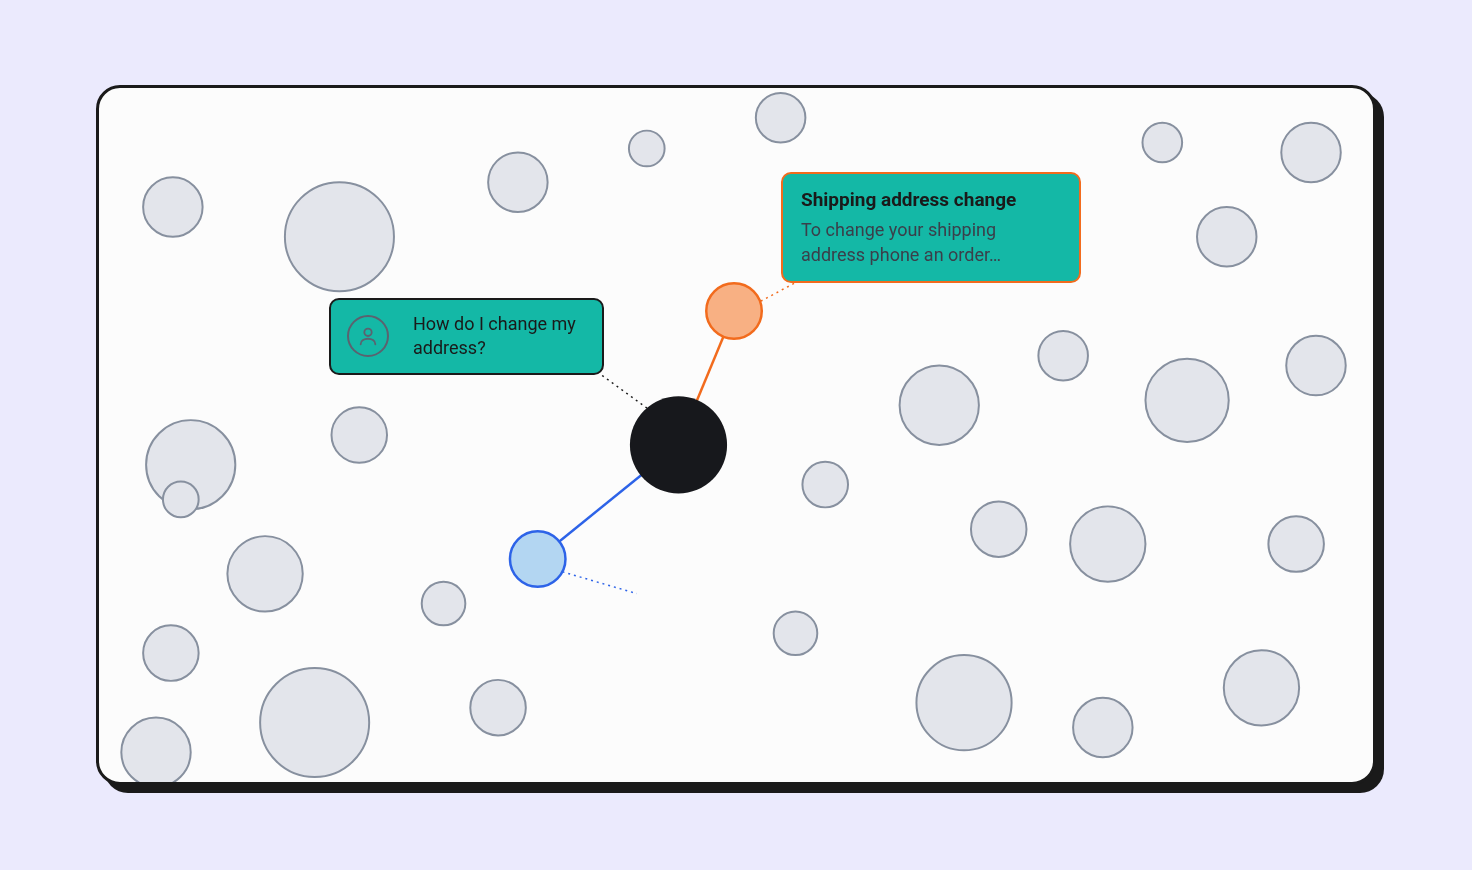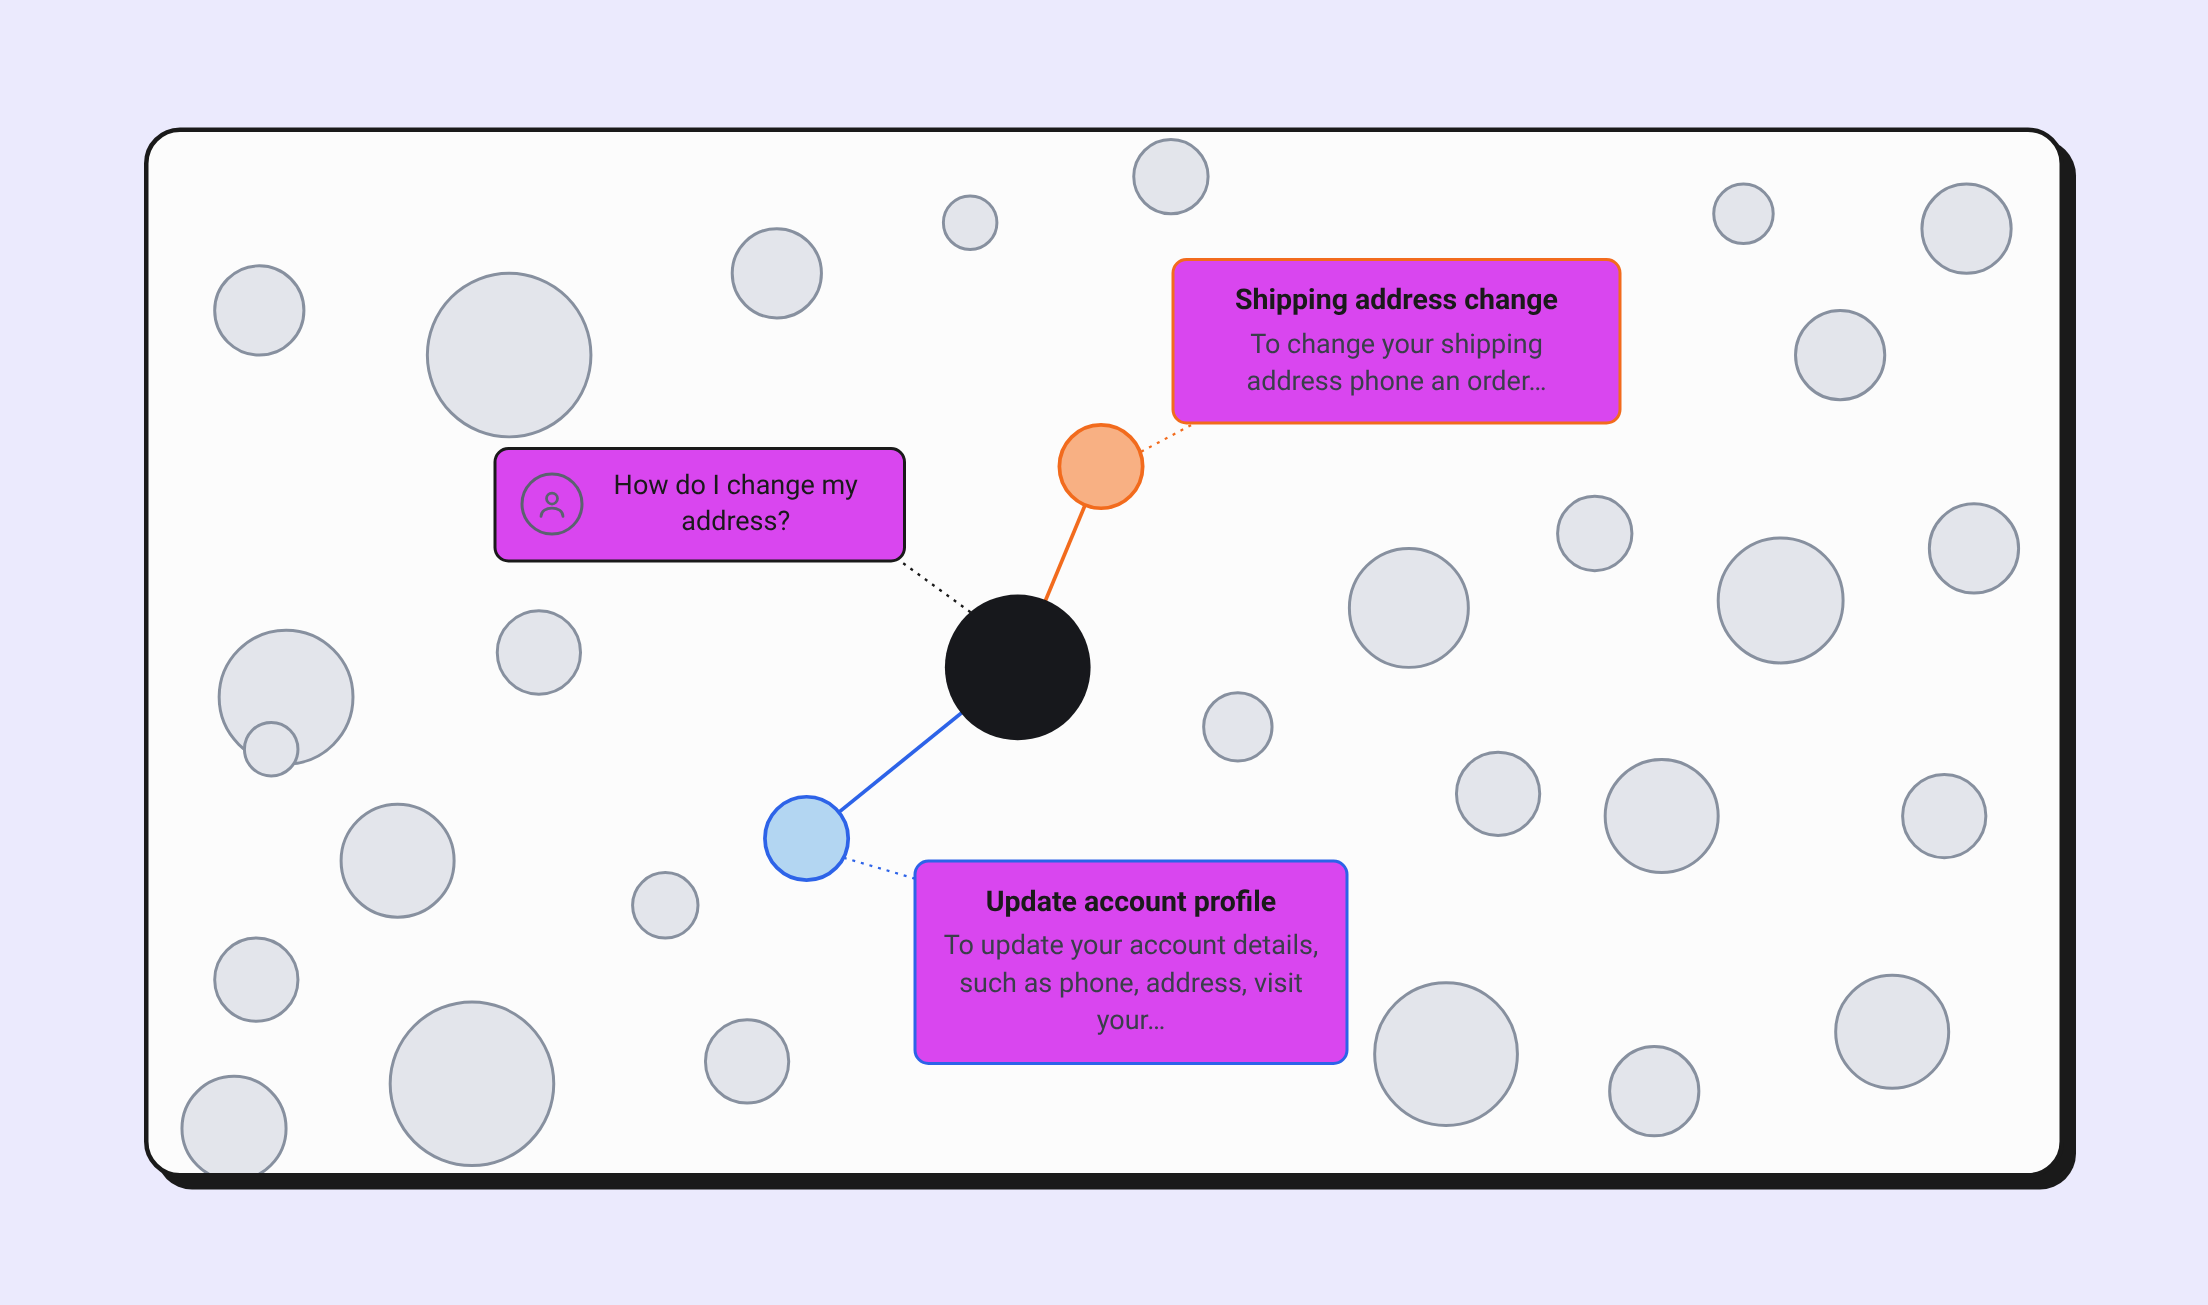--- a/index.html
+++ b/index.html
@@ -42,33 +42,32 @@
       height: 100%;
       display: block;
     }
     .bg-dot {
       fill: #e3e5eb;
       stroke: #87909f;
       stroke-width: 2;
     }
     .card {
       position: absolute;
-      background: #d946ef;
+      background: #14b8a6;
       border-radius: 10px;
       padding: 14px 18px;
-      text-align: center;
     }
     .card-query {
       border: 2px solid #1a1a1a;
       width: 275px;
       top: 210px;
       left: 230px;
       display: flex;
       align-items: center;
-      gap: 6px;
+      gap: 24px;
       padding: 12px 16px;
     }
     .card-query .icon-ring {
       width: 42px;
       height: 42px;
       border: 2px solid #5b626f;
       border-radius: 50%;
       display: flex;
       align-items: center;
       justify-content: center;
@@ -164,19 +163,15 @@
         </svg>
       </div>
       <div class="text">How do I change my address?</div>
     </div>
 
     <div class="card card-orange">
       <div class="card-title">Shipping address change</div>
       <div class="card-body">To change your shipping address phone an order…</div>
     </div>
 
-    <div class="card card-blue">
-      <div class="card-title">Update account profile</div>
-      <div class="card-body">To update your account details, such as phone, address, visit your…</div>
-    </div>
 
   </div>
 </div>
 
 </body></html>

